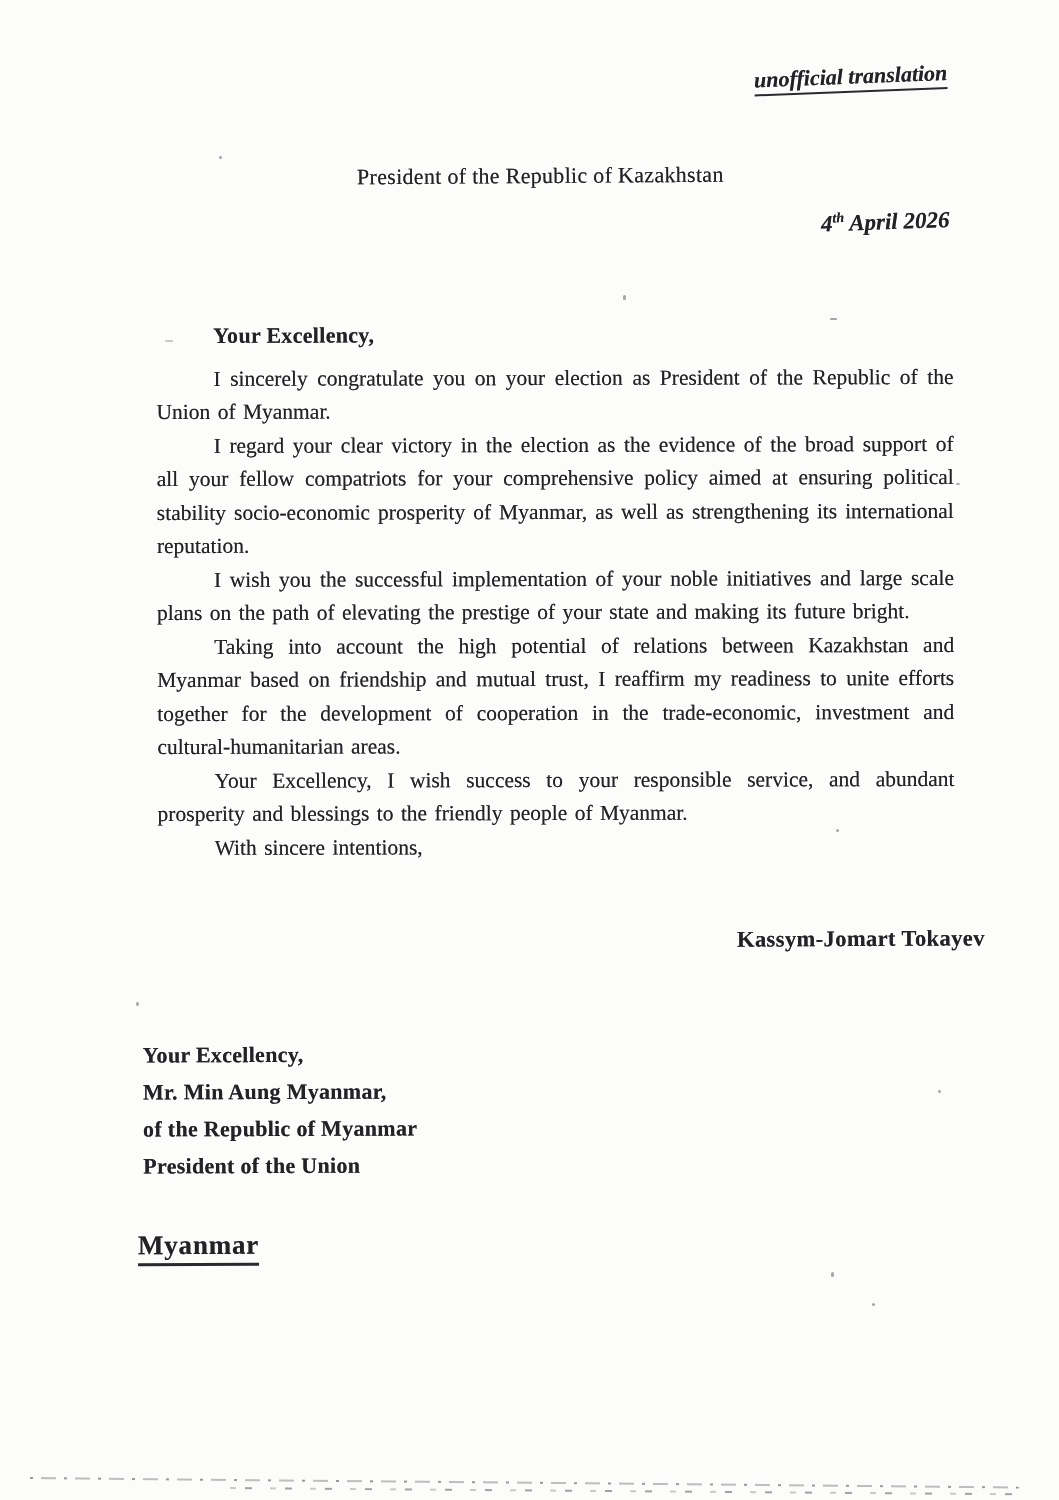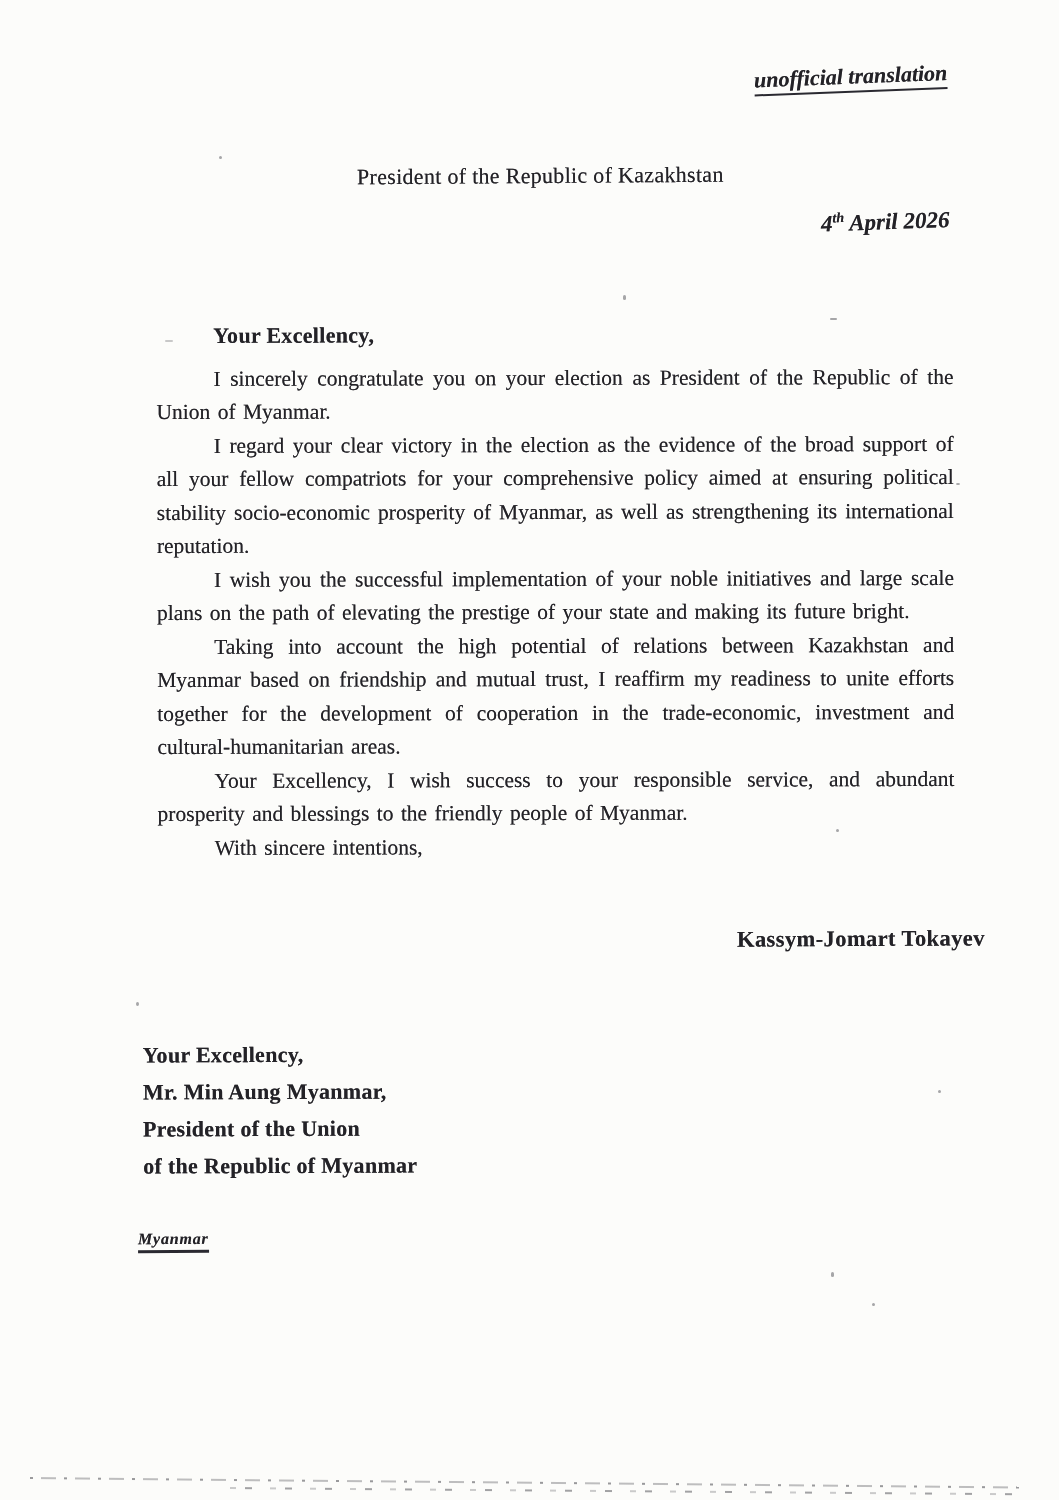--- a/index.html
+++ b/index.html
@@ -95,27 +95,26 @@
     font-size: 22px;
     font-weight: bold;
     line-height: 37px;
     letter-spacing: 0.3px;
     transform: rotate(-0.2deg);
   }
   .recipient-country {
     position: absolute;
     top: 1230px;
     left: 138px;
-    font-size: 16px;
+    font-size: 27px;
     font-weight: bold;
     letter-spacing: 0.8px;
     border-bottom: 3px solid #2a2930;
     padding-bottom: 2px;
     transform: rotate(-0.3deg);
-    font-style: italic;
   }
   .scan-line {
     position: absolute;
     height: 2px;
     pointer-events: none;
   }
   .scan-line-1 {
     left: 30px;
     top: 1477px;
     width: 990px;
@@ -163,22 +162,22 @@
     <p>Taking into account the high potential of relations between Kazakhstan and Myanmar based on friendship and mutual trust, I reaffirm my readiness to unite efforts together for the development of cooperation in the trade-economic, investment and cultural-humanitarian areas.</p>
     <p>Your Excellency, I wish success to your responsible service, and abundant prosperity and blessings to the friendly people of Myanmar.</p>
     <p class="closing">With sincere intentions,</p>
   </div>
 
   <div class="signature ink">Kassym-Jomart Tokayev</div>
 
   <div class="recipient-block ink">
     <div>Your Excellency,</div>
     <div>Mr. Min Aung Myanmar,</div>
+    <div>of the Republic of Myanmar</div>
     <div>President of the Union</div>
-    <div>of the Republic of Myanmar</div>
   </div>
 
   <div class="recipient-country ink">Myanmar</div>
 
   <div class="scan-line scan-line-1"></div>
   <div class="scan-line scan-line-2"></div>
 
   <div class="speck" style="left:219px;top:156px;width:3px;height:3px;"></div>
   <div class="speck" style="left:623px;top:295px;width:3px;height:5px;border-radius:2px;"></div>
   <div class="speck" style="left:830px;top:318px;width:7px;height:2px;border-radius:1px;"></div>

